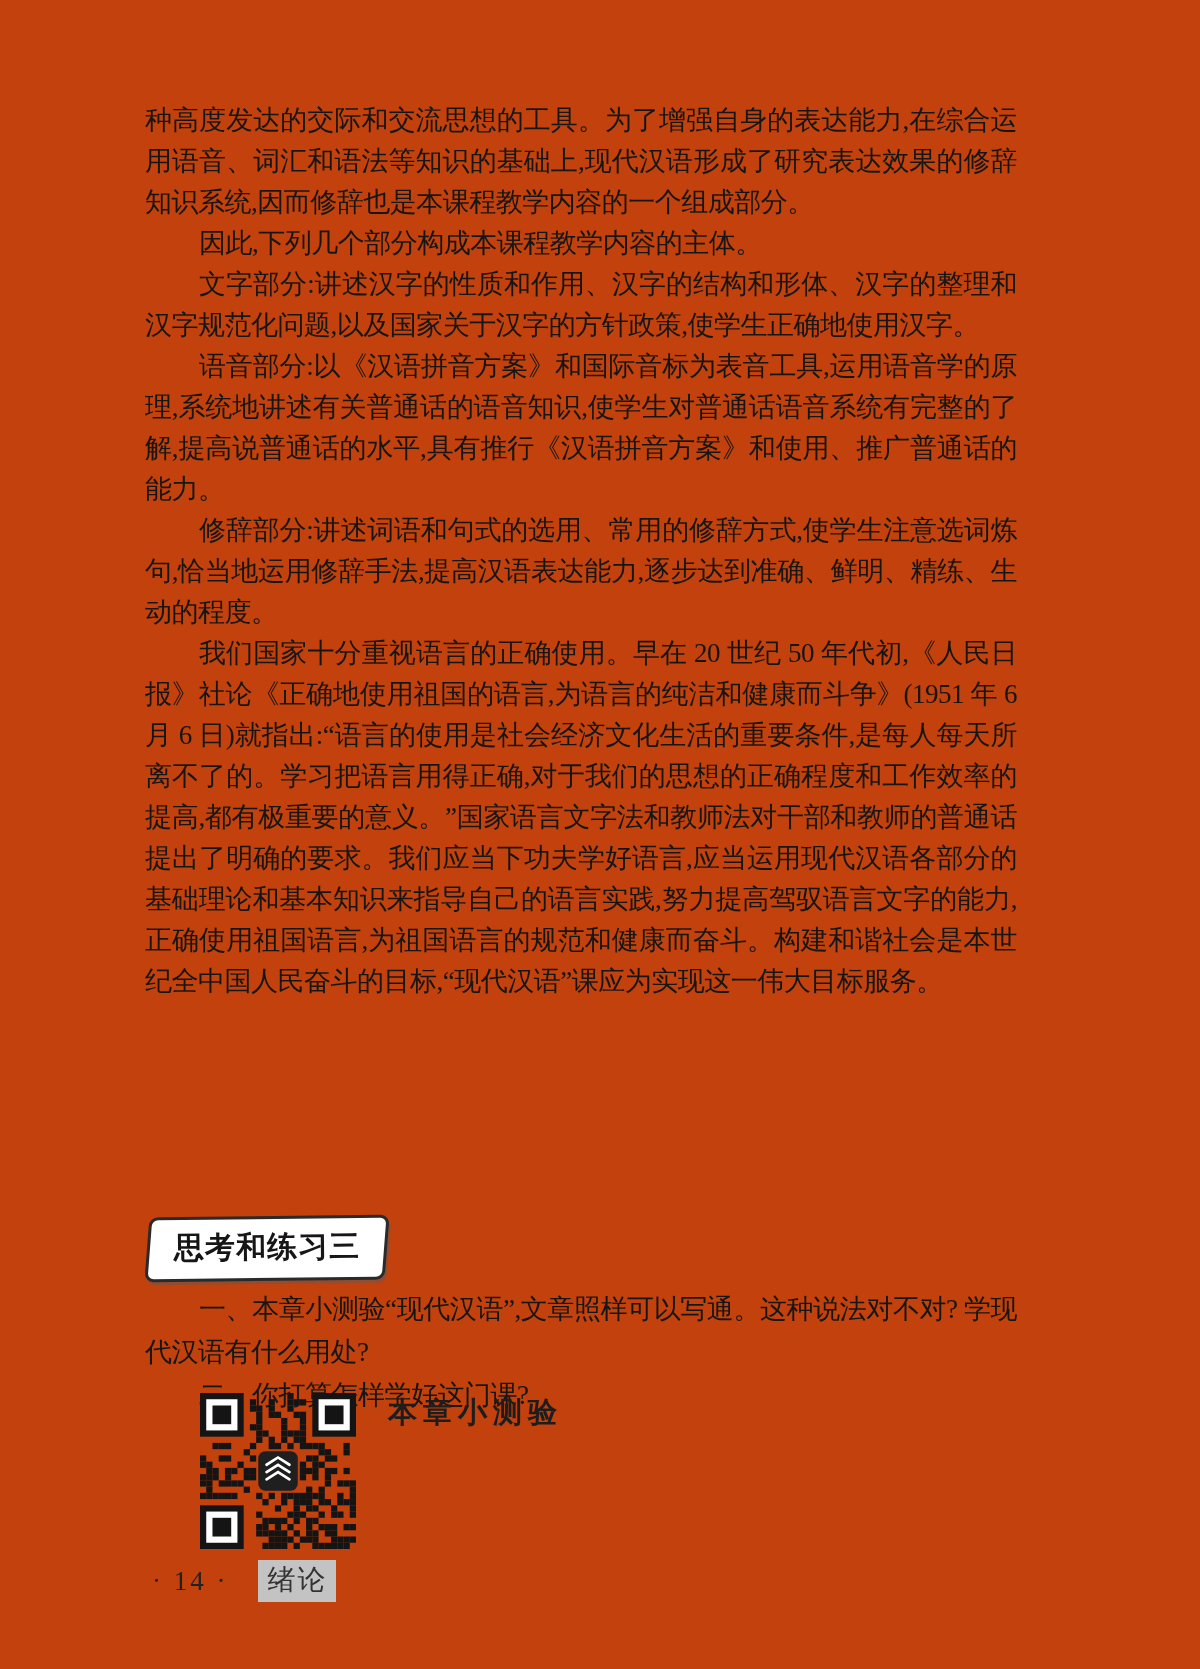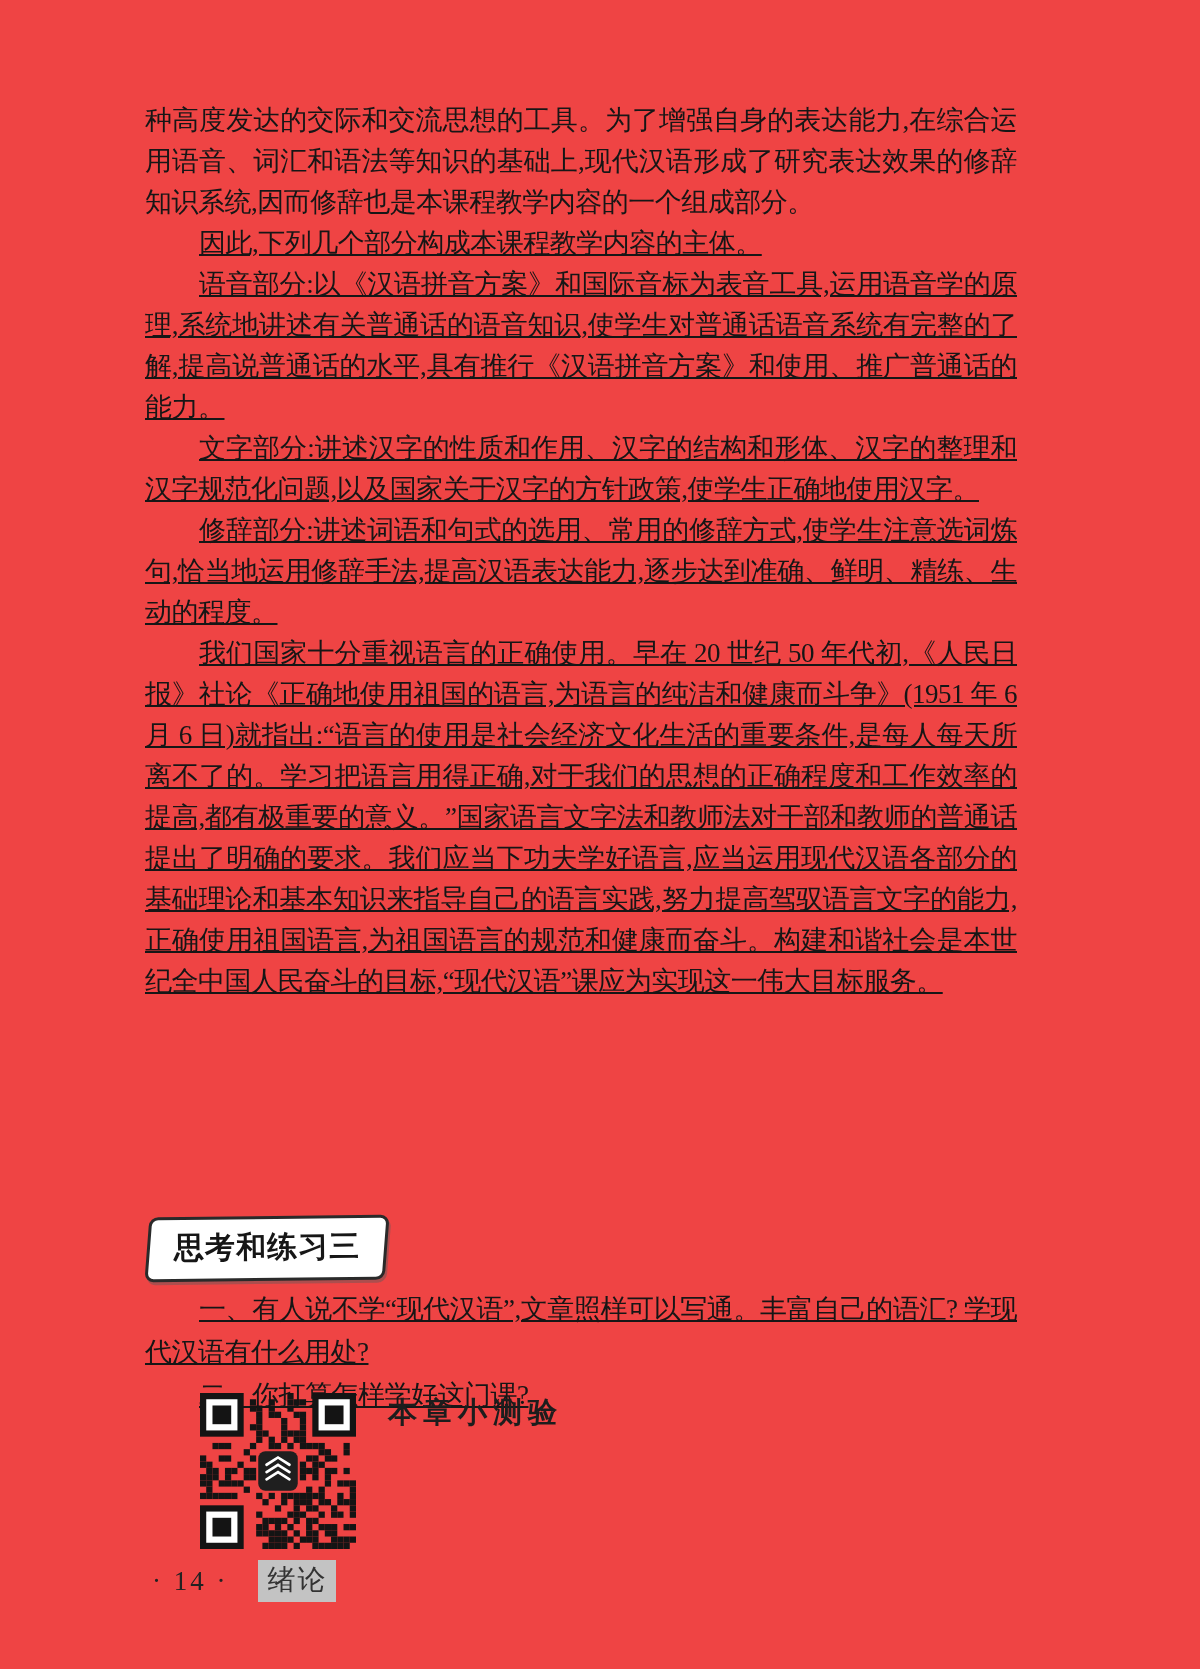--- a/index.html
+++ b/index.html
@@ -1,36 +1,36 @@
 <!DOCTYPE html>
 <html><head>
 <meta charset="utf-8">
 <style>
   html,body{margin:0;padding:0;background:#e8e8e8;}
   .page{
     position:relative;
     width:1200px;height:1669px;
     margin:0 auto;
-    background:#ef4444;
+    background:#c2410c;
     font-family:"Liberation Serif","DejaVu Serif",serif;
     color:#161616;
     overflow:hidden;
   }
   .body-text{
     position:absolute;left:145px;top:100px;width:872px;
   }
   .para{
     margin:0;
     font-size:27px;
     line-height:41px;
     letter-spacing:-0.5px;
     text-align:justify;
     text-justify:inter-ideograph;
   }
-  .para.indent{text-indent:2em;text-decoration:underline;}
+  .para.indent{text-indent:2em;}
   .exercise-box{
     position:absolute;left:147px;top:1216px;
     border:3px solid #2a2a2a;
     border-radius:9px;
     padding:8px 24px 10px 24px;
     transform:skewX(-5deg) rotate(-0.6deg);
     box-shadow:2px 3px 0 rgba(90,90,90,.45);
     background:#fff;
   }
   .exercise-box .heading{
@@ -77,32 +77,32 @@
   }
 </style>
 </head>
 <body>
 
 <div class="page">
 
   <div class="body-text">
     <p class="para">种高度发达的交际和交流思想的工具。为了增强自身的表达能力,在综合运用语音、词汇和语法等知识的基础上,现代汉语形成了研究表达效果的修辞知识系统,因而修辞也是本课程教学内容的一个组成部分。</p>
     <p class="para indent">因此,下列几个部分构成本课程教学内容的主体。</p>
+    <p class="para indent">文字部分:讲述汉字的性质和作用、汉字的结构和形体、汉字的整理和汉字规范化问题,以及国家关于汉字的方针政策,使学生正确地使用汉字。</p>
     <p class="para indent">语音部分:以《汉语拼音方案》和国际音标为表音工具,运用语音学的原理,系统地讲述有关普通话的语音知识,使学生对普通话语音系统有完整的了解,提高说普通话的水平,具有推行《汉语拼音方案》和使用、推广普通话的能力。</p>
-    <p class="para indent">文字部分:讲述汉字的性质和作用、汉字的结构和形体、汉字的整理和汉字规范化问题,以及国家关于汉字的方针政策,使学生正确地使用汉字。</p>
     <p class="para indent">修辞部分:讲述词语和句式的选用、常用的修辞方式,使学生注意选词炼句,恰当地运用修辞手法,提高汉语表达能力,逐步达到准确、鲜明、精练、生动的程度。</p>
     <p class="para indent">我们国家十分重视语言的正确使用。早在 20 世纪 50 年代初,《人民日报》社论《正确地使用祖国的语言,为语言的纯洁和健康而斗争》(1951 年 6 月 6 日)就指出:“语言的使用是社会经济文化生活的重要条件,是每人每天所离不了的。学习把语言用得正确,对于我们的思想的正确程度和工作效率的提高,都有极重要的意义。”国家语言文字法和教师法对干部和教师的普通话提出了明确的要求。我们应当下功夫学好语言,应当运用现代汉语各部分的基础理论和基本知识来指导自己的语言实践,努力提高驾驭语言文字的能力,正确使用祖国语言,为祖国语言的规范和健康而奋斗。构建和谐社会是本世纪全中国人民奋斗的目标,“现代汉语”课应为实现这一伟大目标服务。</p>
   </div>
 
   <div class="exercise-box">
     <span class="heading">思考和练习三</span>
   </div>
 
   <div class="exercises">
-    <p class="para indent">一、有人说不学“现代汉语”,文章照样可以写通。丰富自己的语汇? 学现代汉语有什么用处?</p>
+    <p class="para indent">一、本章小测验“现代汉语”,文章照样可以写通。这种说法对不对? 学现代汉语有什么用处?</p>
     <p class="para indent">二、你打算怎样学好这门课?</p>
   </div>
 
   <div class="qr-row">
     <div class="qr-wrap">
       <svg id="qr-svg" width="156" height="156" viewBox="0 0 150 150" xmlns="http://www.w3.org/2000/svg">
           <rect x="84" y="0" width="6" height="6" fill="#141414"></rect>
           <rect x="48" y="6" width="6" height="6" fill="#141414"></rect>
           <rect x="66" y="6" width="6" height="6" fill="#141414"></rect>
           <rect x="84" y="6" width="6" height="6" fill="#141414"></rect>

